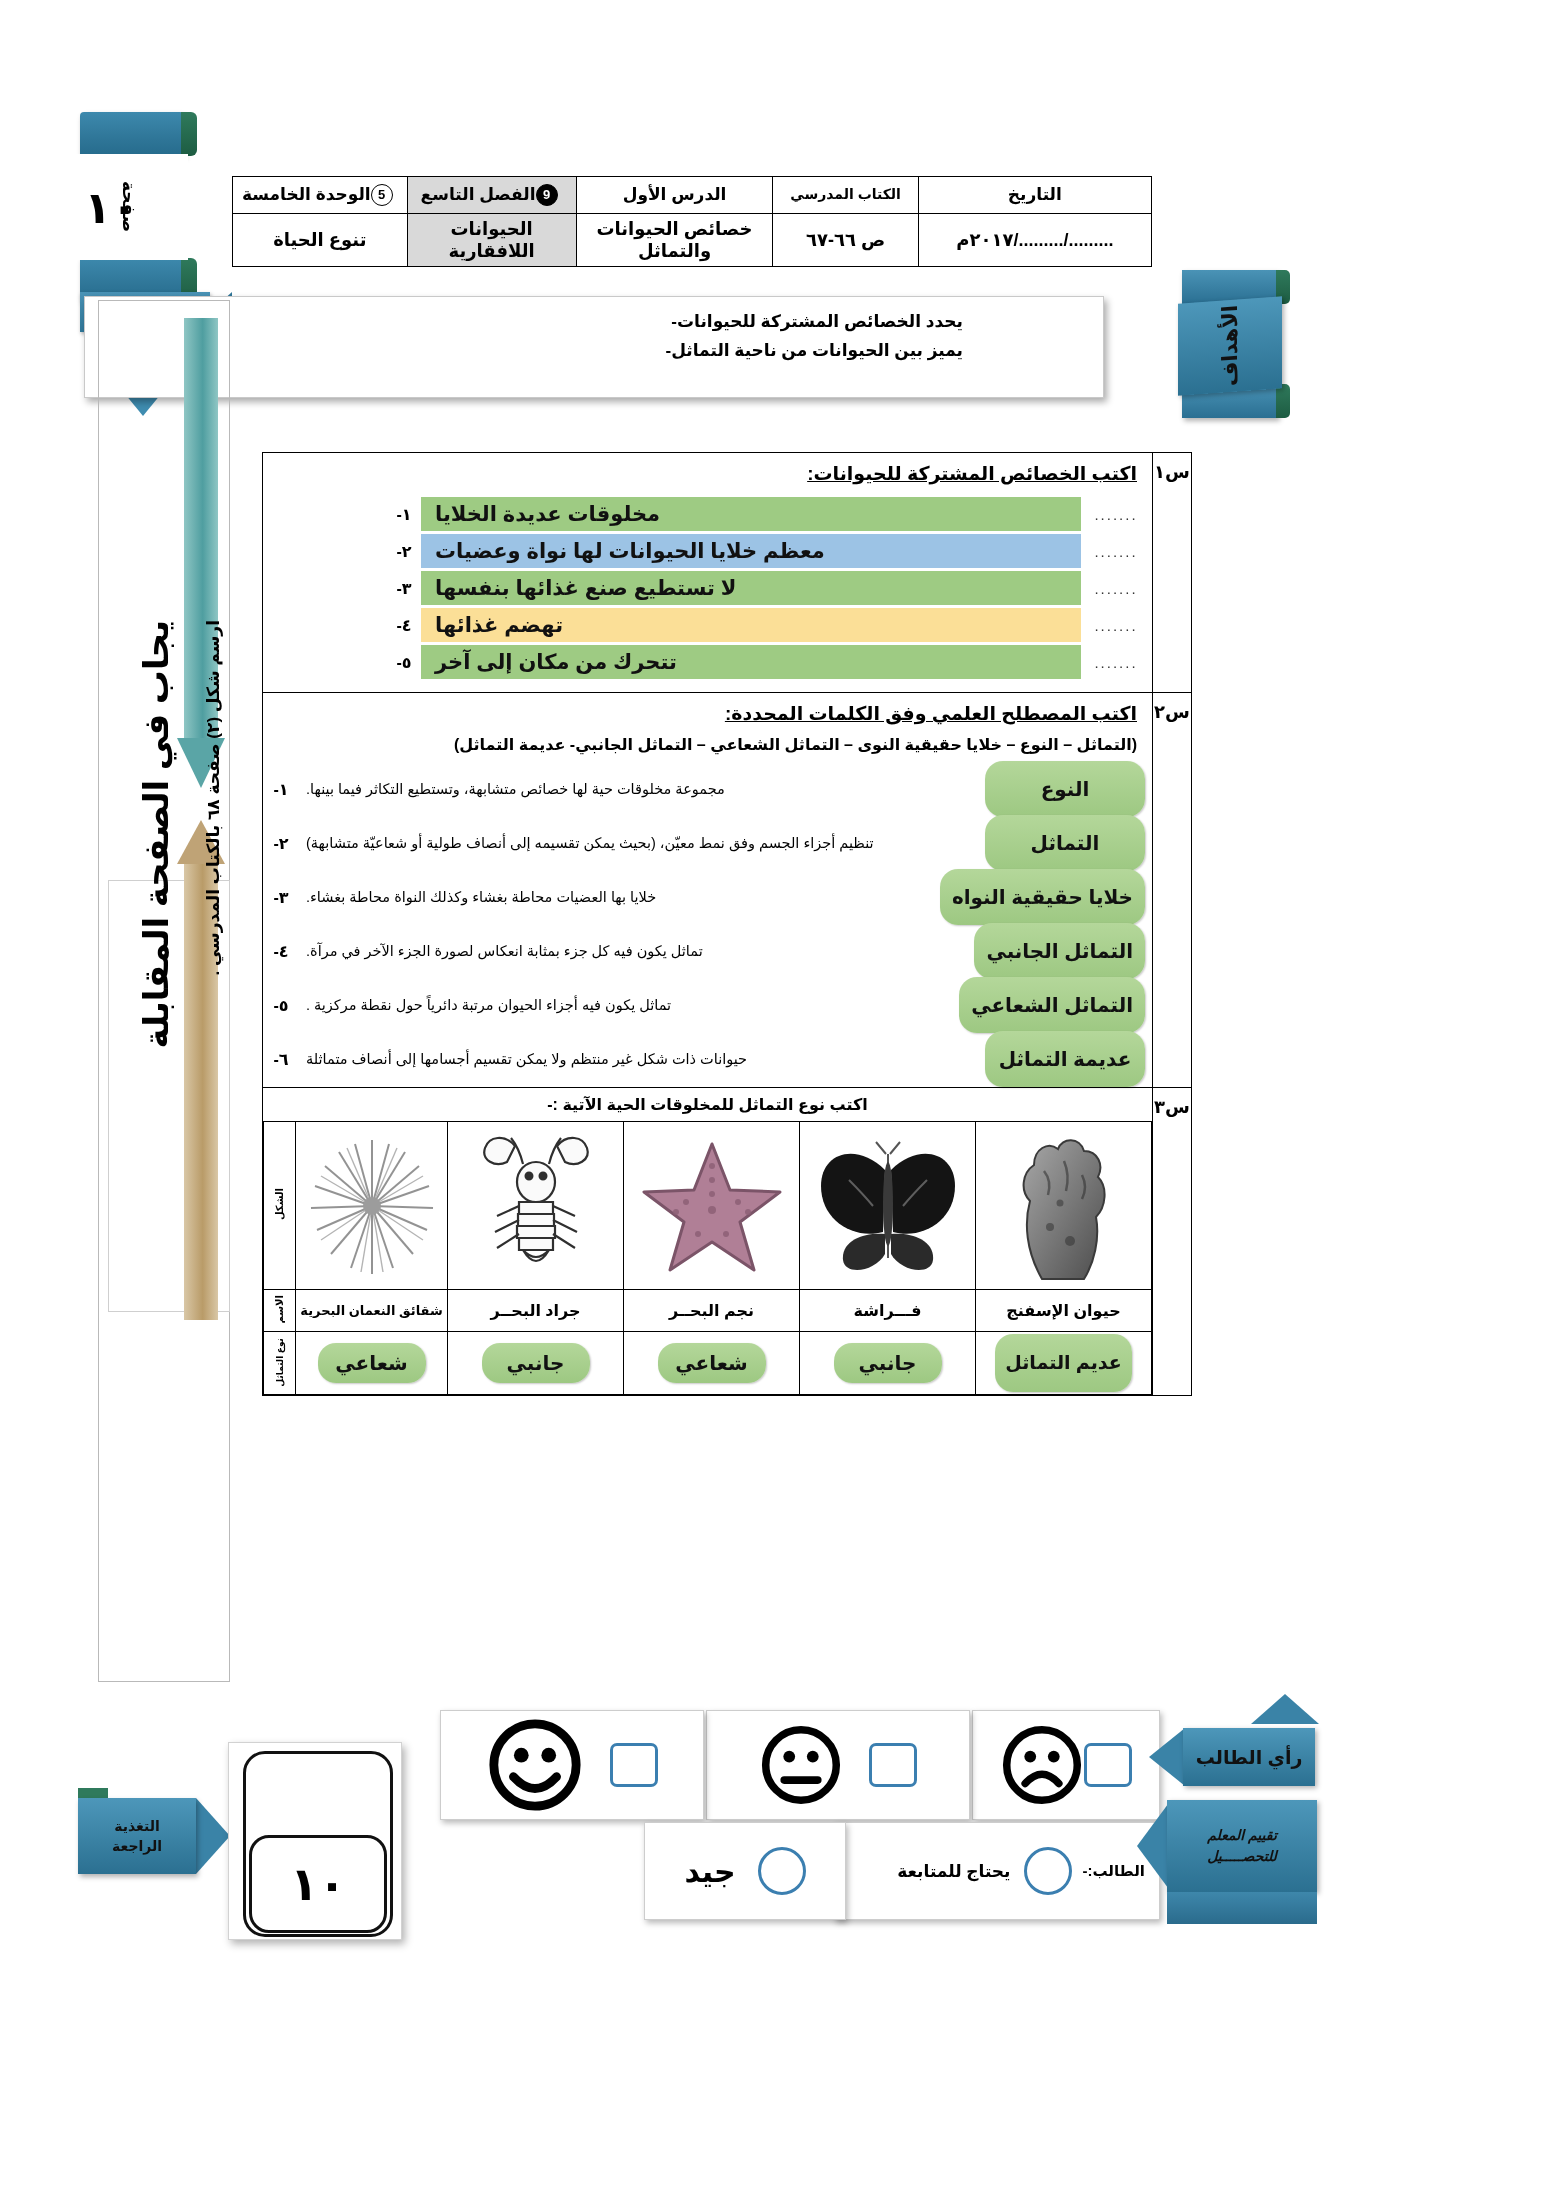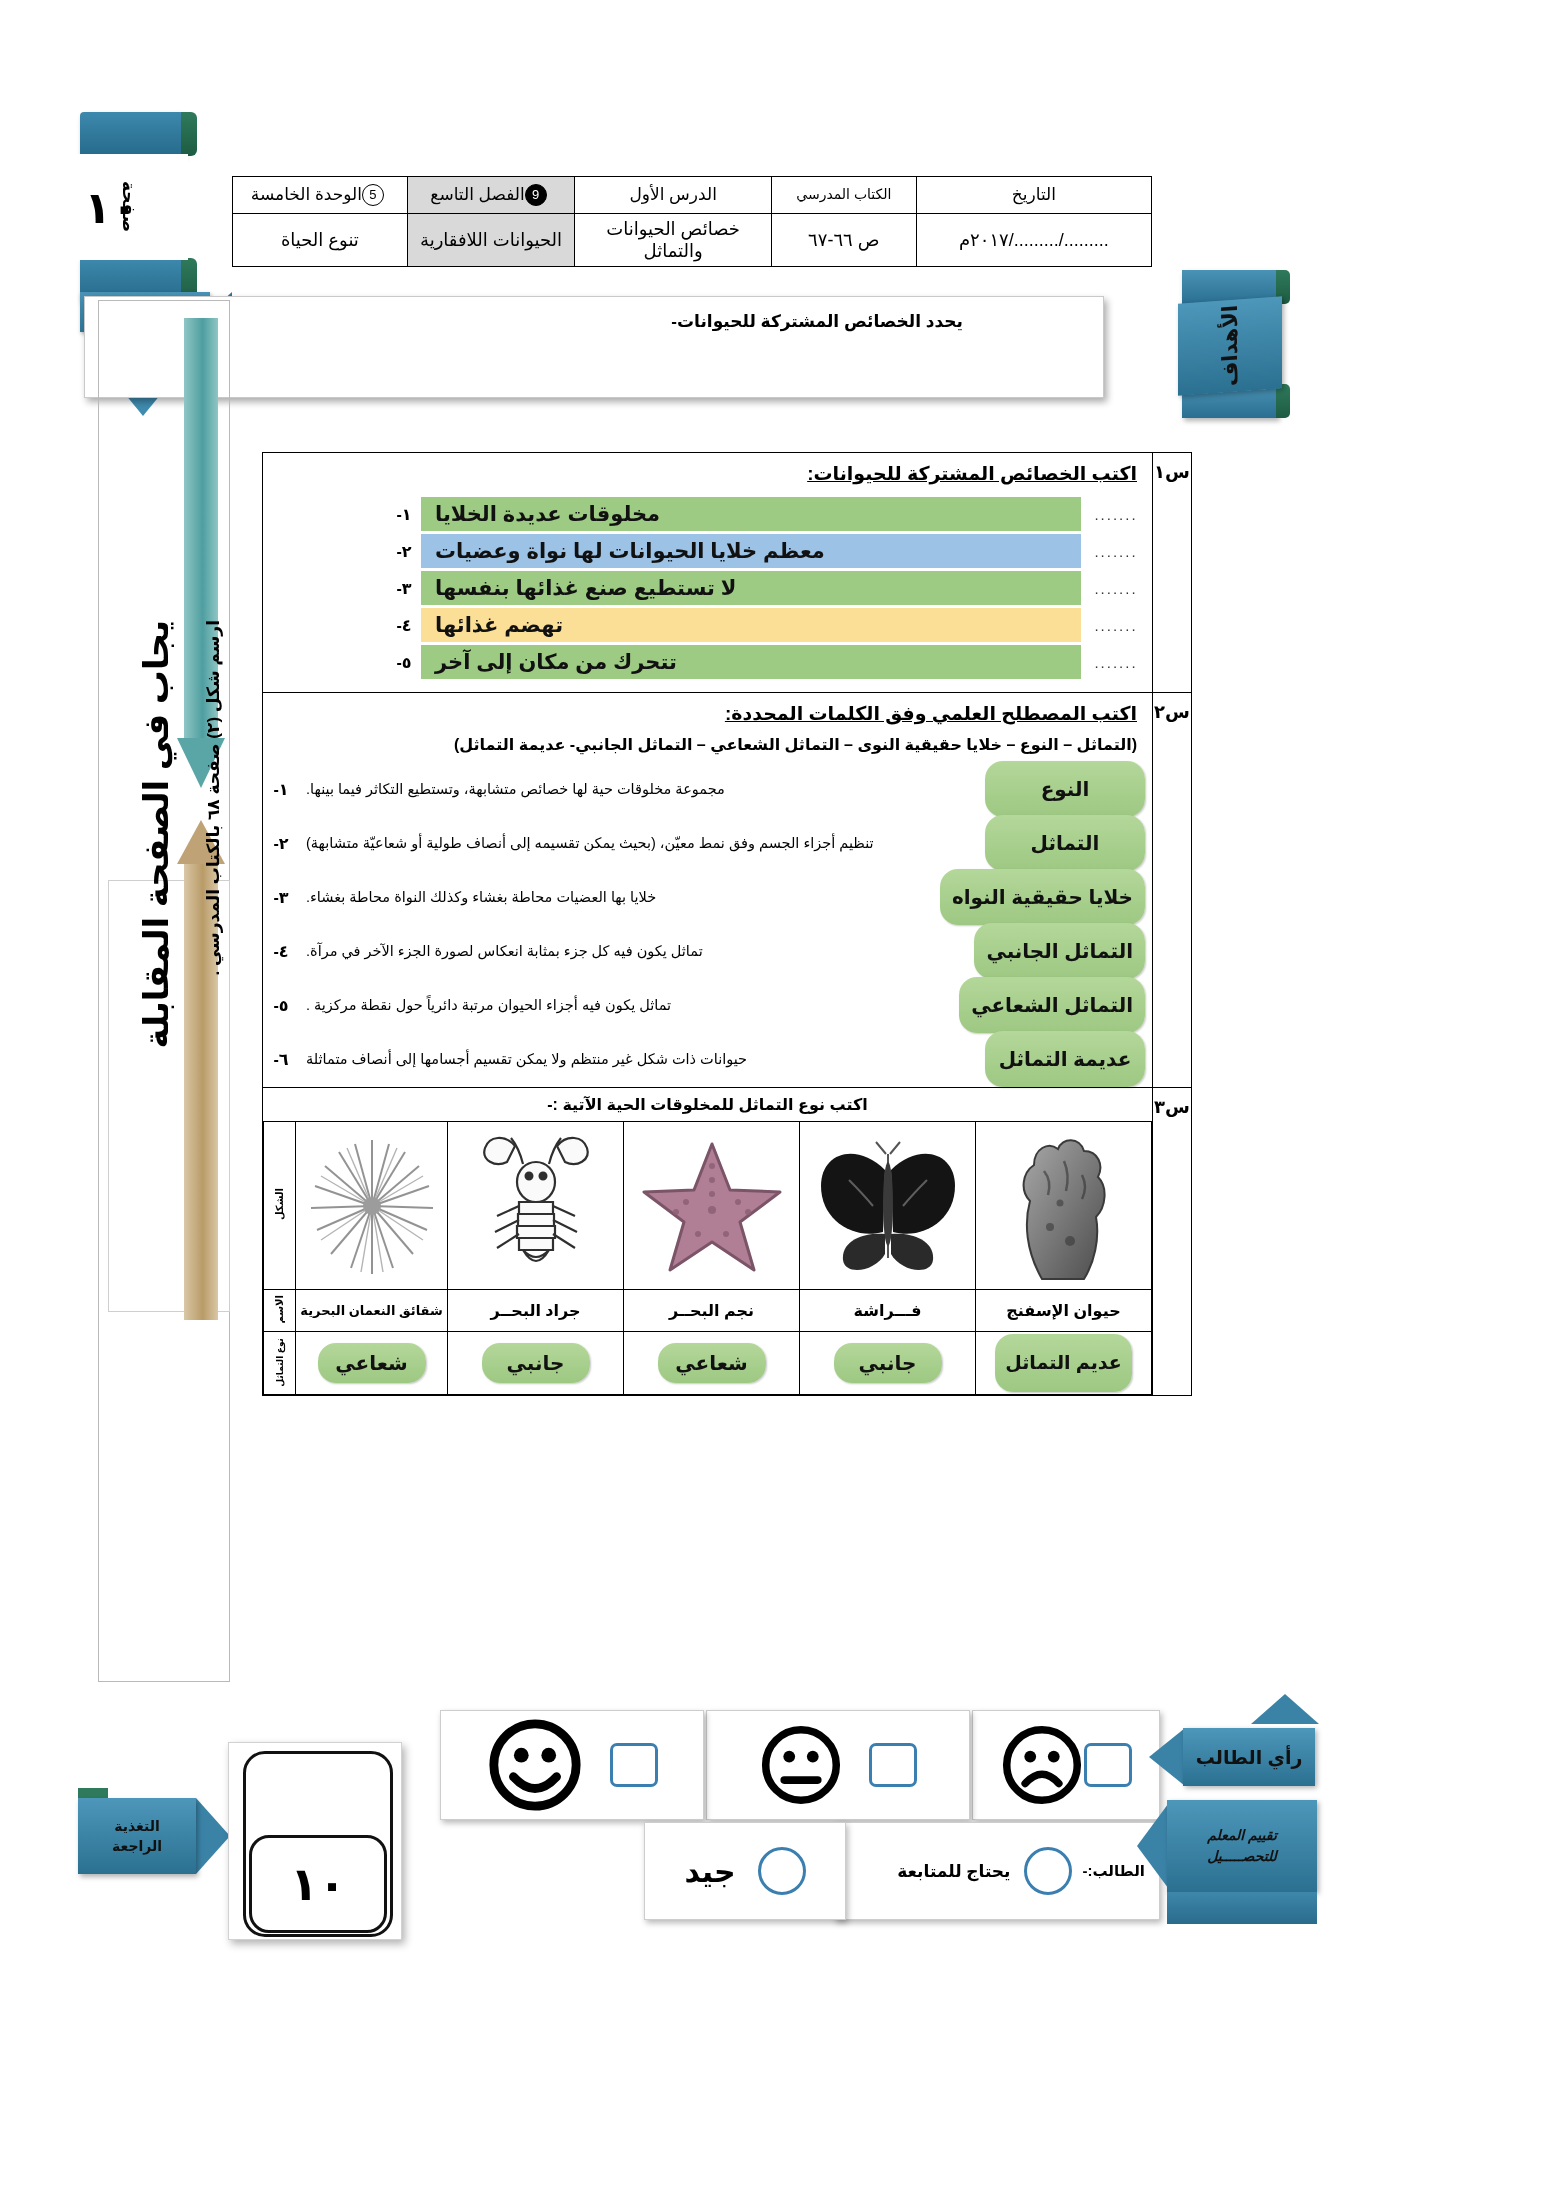--- a/index.html
+++ b/index.html
@@ -68,21 +68,21 @@
     border-top:38px solid #3f8cb0;
   }
 
   
   #hdr-table{
     left:232px;top:176px;width:920px;
     border-collapse:collapse;
   }
   #hdr-table td{
     border:1px solid #000;text-align:center;vertical-align:middle;
-    font-weight:normal;padding:3px 4px;line-height:1.25;
+    font-weight:bold;padding:3px 4px;line-height:1.25;
   }
   .hdr-r1 td{height:30px;font-size:17px;}
   .hdr-r2 td{height:46px;font-size:18px;}
   .shade{background:#d9d9d9;}
   .num-badge{
     display:inline-block;width:20px;height:20px;line-height:20px;border-radius:50%;
     border:1.6px solid #000;font-size:13px;text-align:center;margin-inline-start:5px;
     vertical-align:middle;
   }
   .num-badge.filled{background:#000;color:#fff;border-color:#000;}
@@ -384,20 +384,23 @@
         <span>تنوع الحياة</span>
       </td>
     </tr>
   </tbody>
     </table>
 
   <div class="abs" id="obj-box">
     <div class="inner">
       <div class="line">
         <span>يحدد الخصائص المشتركة للحيوانات</span><span class="dash">-</span>
+      </div>
+      <div class="line">
+        <span>يميز بين الحيوانات من ناحية التماثل</span><span class="dash">-</span>
       </div>
     </div>
   </div>
 
   <div class="abs" id="goals-tab">
     <div class="g-top"></div>
     <div class="g-bot"></div>
     <div class="g-face">
       <span>الأهداف</span>
     </div>

